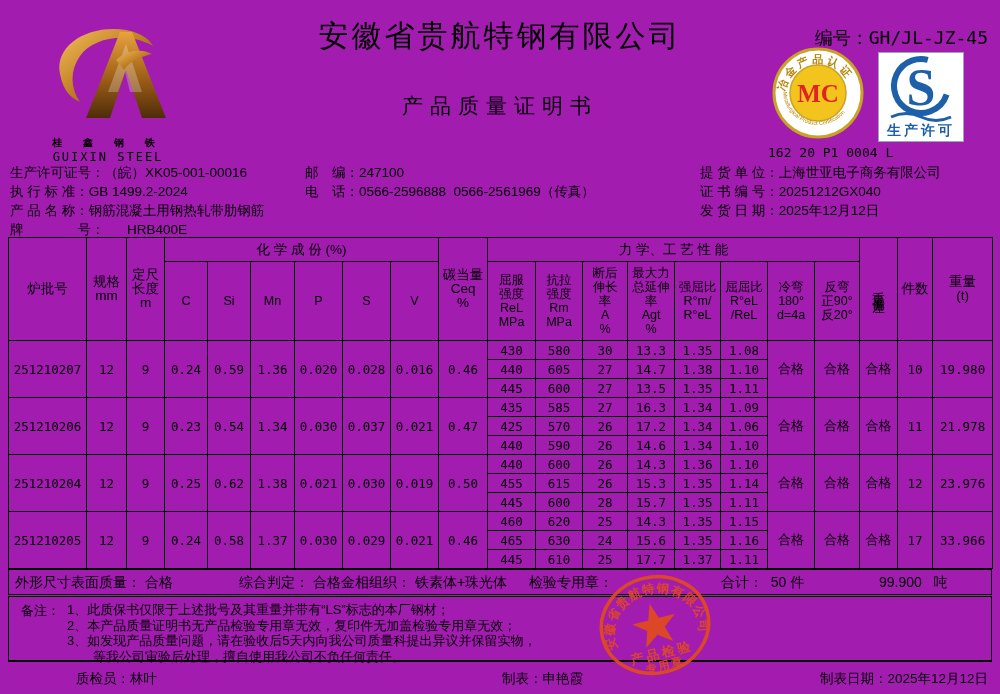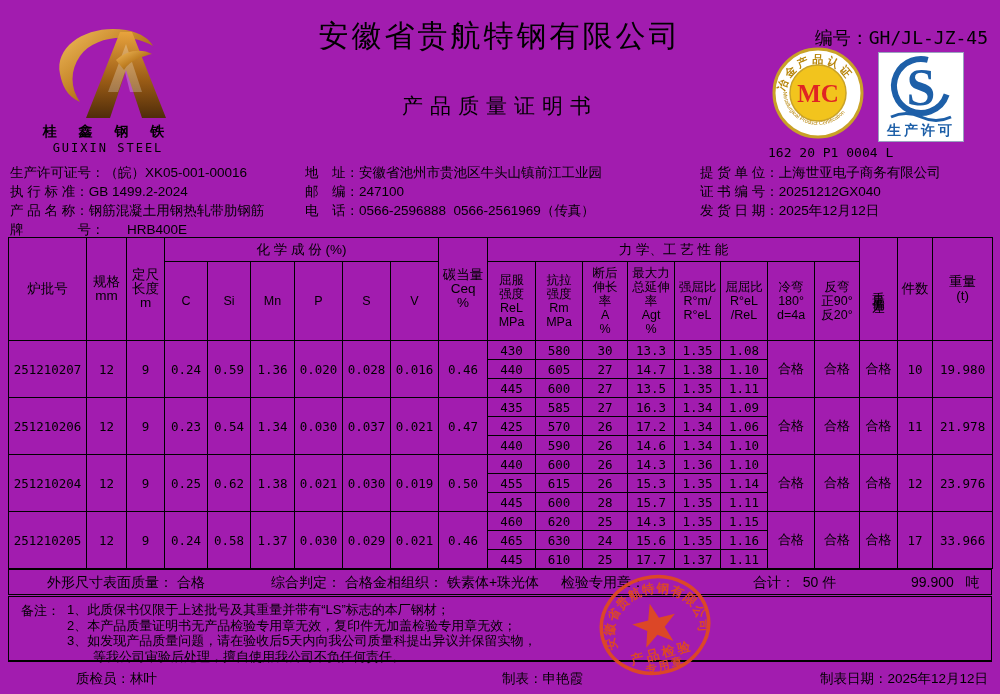--- a/index.html
+++ b/index.html
@@ -9,21 +9,21 @@
 
   
   .company-title { position:absolute; top:16px; left:0; width:1000px; text-align:center;
     font-family:"Liberation Serif", serif; font-size:30px; letter-spacing:3px; }
   .doc-title { position:absolute; top:92px; left:0; width:1000px; text-align:center;
     font-family:"Liberation Serif", serif; font-size:21px; letter-spacing:7px; }
   .doc-no { position:absolute; top:26px; right:12px; font-size:18px; white-space:pre; }
   .doc-no .v { font-family:"DejaVu Sans Mono", monospace; }
 
   .logo { position:absolute; top:22px; left:38px; width:140px; text-align:center; }
-  .logo-cn { font-size:14px; font-weight:bold; letter-spacing:9px; margin-top:1px; white-space:nowrap; }
+  .logo-cn { font-size:10px; font-weight:bold; letter-spacing:9px; margin-top:14px; white-space:nowrap; }
   .logo-en { font-family:"DejaVu Sans Mono", monospace; font-size:12px; letter-spacing:2px; white-space:nowrap; }
 
   .mc-wrap { position:absolute; top:46px; left:768px; width:100px; text-align:center; }
   .mc-code { font-family:"DejaVu Sans Mono", monospace; font-size:13px; letter-spacing:0px; margin-top:1px; white-space:nowrap; }
   .qs-wrap { position:absolute; top:52px; left:878px; width:86px; height:90px;
     border:1px solid #9aa3c0; background:#fff; }
 
   
   .info { position:absolute; top:163px; left:0; width:1000px; font-size:13.5px; }
   .icol { position:absolute; top:0; }
@@ -38,21 +38,21 @@
   table.main th { font-weight:normal; font-size:12.5px; line-height:14px; white-space:pre-line; }
   thead tr.gr th { height:24px; font-size:13.5px; }
   thead tr.sub th { height:79px; }
   tbody td { height:19px; font-size:12.5px; font-family:"DejaVu Sans Mono", monospace; }
   tbody td.cjk { font-family:"Liberation Sans", sans-serif; font-size:13px; }
   .vtext { writing-mode:vertical-lr; text-orientation:upright; letter-spacing:3px; display:inline-block; font-size:12.5px; }
 
   
   .summary { position:absolute; top:569px; left:8px; width:984px; height:26px;
     border:1px solid #000; font-size:14px; }
-  .summary span { position:absolute; top:4px; white-space:pre;margin-left:32px; }
+  .summary span { position:absolute; top:4px; white-space:pre; }
   .s-shape { left:6px; } .s-judge { left:230px; } .s-metal { left:332px; }
   .s-stamp { left:520px; } .s-total { left:712px; } .s-wt { left:870px; }
 
   
   .remarks { position:absolute; top:596px; left:8px; width:984px; height:66px;
     border:1px solid #000; border-bottom-width:2px; font-size:13px; }
   .r-label { position:absolute; top:5px; left:12px; white-space:pre; }
   .r-lines { position:absolute; top:5px; left:58px; }
   .r-lines div { white-space:pre; line-height:15.5px; }
 
@@ -125,21 +125,20 @@
   </div>
 
   <div class="info">
     <div class="icol icol-left">
       <div class="iline"><span>生产许可证号：</span><span>（皖）XK05-001-00016</span></div>
       <div class="iline"><span>执 行 标 准：</span><span>GB 1499.2-2024</span></div>
       <div class="iline"><span>产 品 名 称：</span><span>钢筋混凝土用钢热轧带肋钢筋</span></div>
       <div class="iline"><span>牌　　　　号：</span><span>      HRB400E</span></div>
     </div>
     <div class="icol icol-mid">
-      <div class="iline"><span>地　址：</span><span>安徽省池州市贵池区牛头山镇前江工业园</span></div>
       <div class="iline"><span>邮　编：</span><span>247100</span></div>
       <div class="iline"><span>电　话：</span><span>0566-2596888  0566-2561969（传真）</span></div>
     </div>
     <div class="icol icol-right">
       <div class="iline"><span>提 货 单 位：</span><span>上海世亚电子商务有限公司</span></div>
       <div class="iline"><span>证 书 编 号：</span><span>20251212GX040</span></div>
       <div class="iline"><span>发 货 日 期：</span><span>2025年12月12日</span></div>
     </div>
   </div>
 

